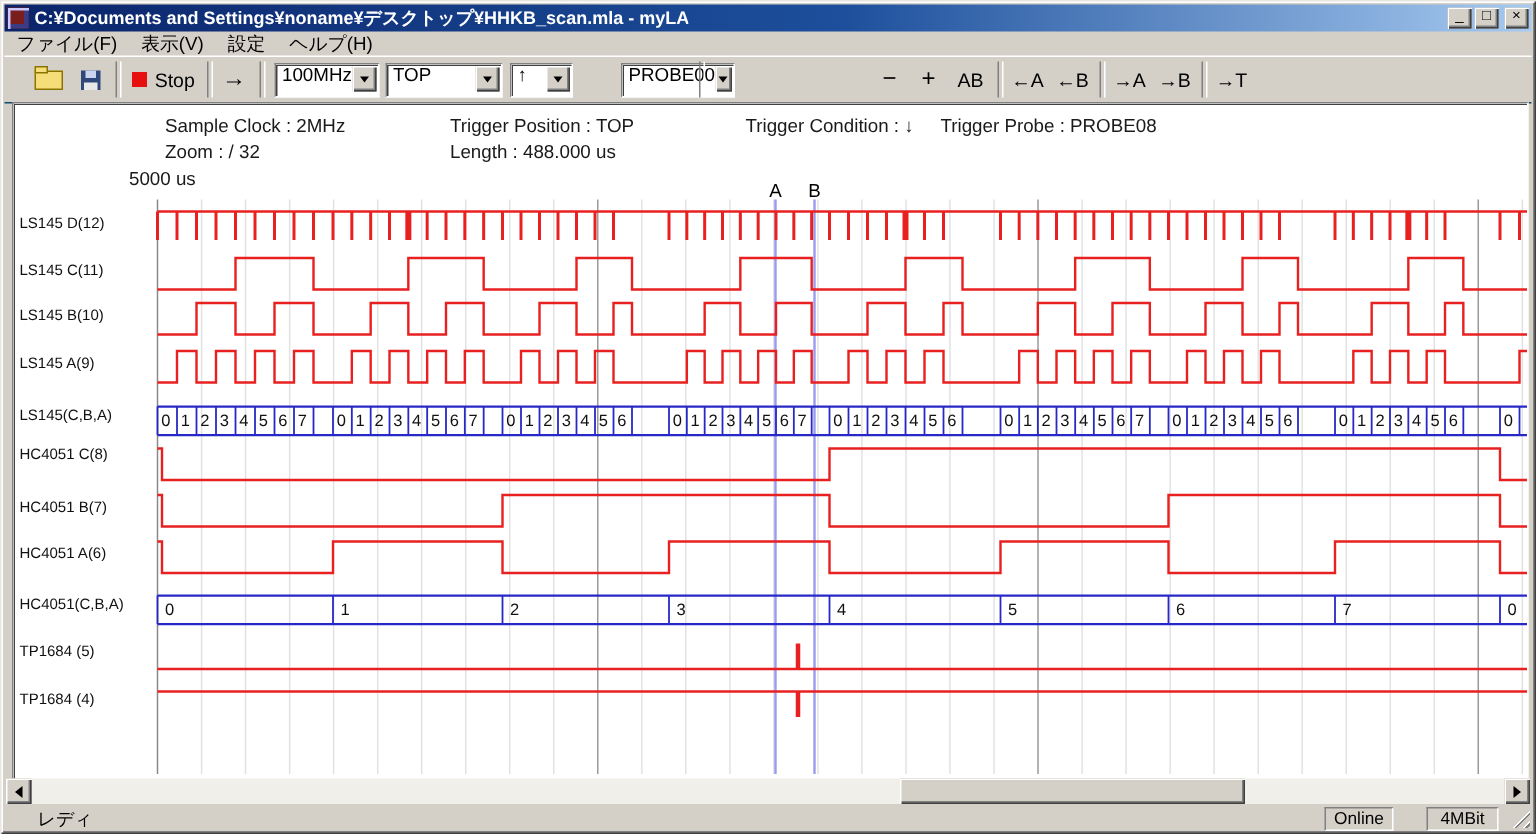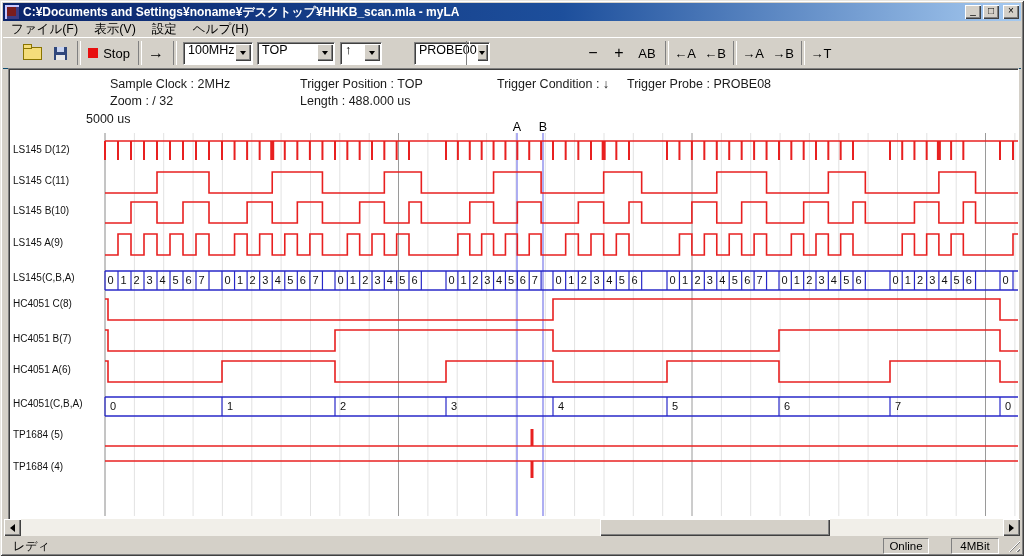--- a/index.html
+++ b/index.html
@@ -61,21 +61,21 @@
   .hscroll{position:absolute;left:4px;top:519px;width:1016px;height:17px;background:#f1efe9;}
   .sb-btn{position:absolute;top:0;width:17px;height:17px;background:#d4d0c8;
       box-shadow:inset 1px 1px 0 #fff, inset -1px -1px 0 #404040, inset -2px -2px 0 #808080;
       display:flex;align-items:center;justify-content:center;}
   .tri-left{width:0;height:0;border:4px solid transparent;border-right:5px solid #000;margin-left:-4px;}
   .tri-right{width:0;height:0;border:4px solid transparent;border-left:5px solid #000;margin-right:-4px;}
   .sb-thumb{position:absolute;left:596px;top:0;width:230px;height:17px;background:#d4d0c8;
       box-shadow:inset 1px 1px 0 #fff, inset -1px -1px 0 #404040, inset -2px -2px 0 #808080;}
   
   .statusbar{position:absolute;left:3px;top:537px;right:3px;height:16px;font-size:12px;color:#000;}
-  .status-ready{position:absolute;left:10px;top:1px;}
+  .status-ready{position:absolute;left:22px;top:1px;}
   .status-panel{position:absolute;top:1px;height:14px;padding:0 4px;font-size:11.5px;line-height:14px;
       border:1px solid;border-color:#808080 #fff #fff #808080;}
   .grip{position:absolute;right:1px;top:2px;width:13px;height:13px;
       background:repeating-linear-gradient(135deg,#fff 0 1px,#808080 1px 2px,#d4d0c8 2px 5px);
       clip-path:polygon(100% 0,100% 100%,0 100%);}
 </style>
 </head>
 <body>
 
 <div class="win">

